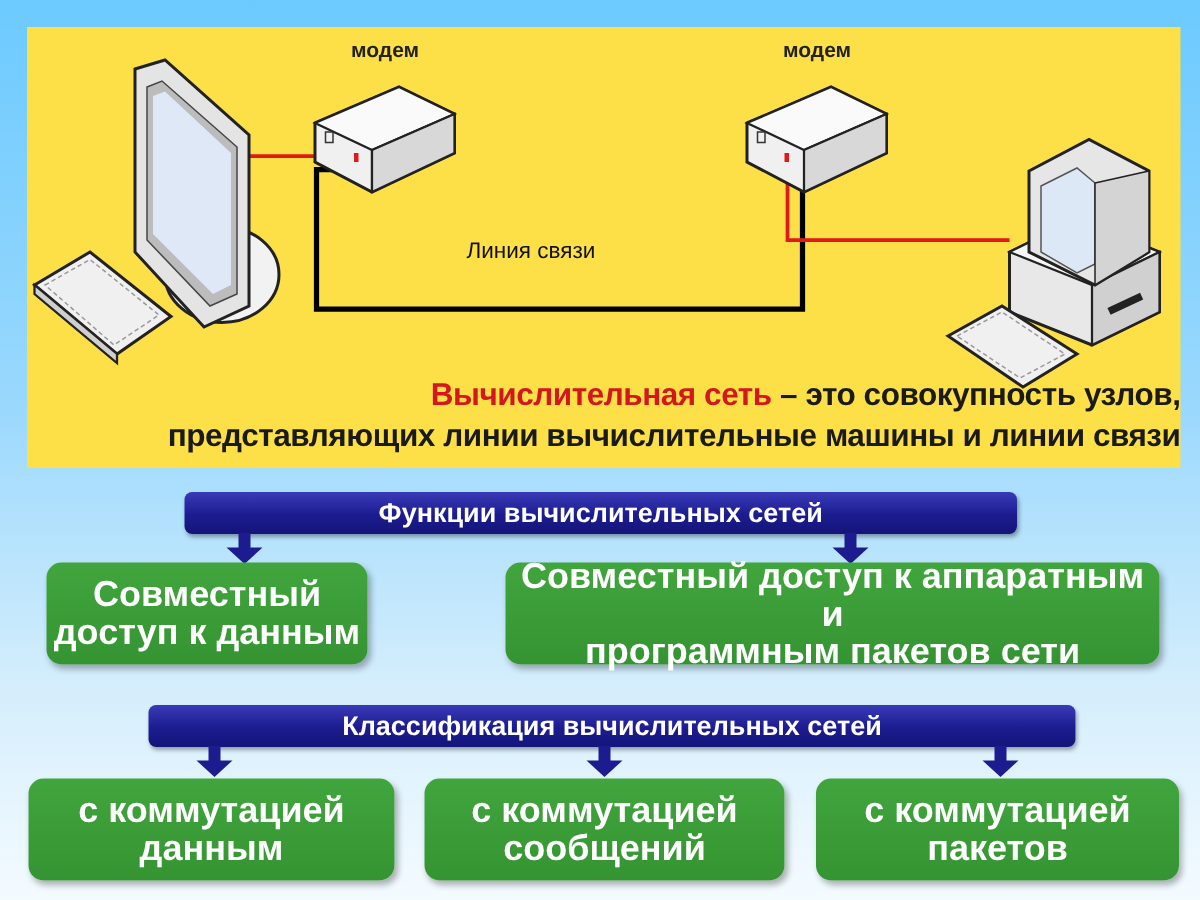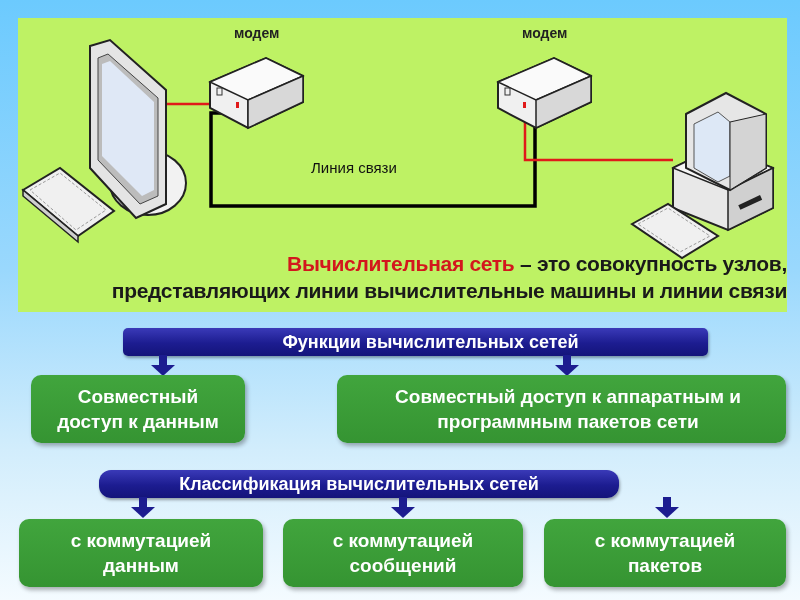--- a/index.html
+++ b/index.html
@@ -3,21 +3,21 @@
 <meta charset="utf-8">
 <style>
   html, body { margin:0; padding:0; }
   body {
     width:800px; height:600px; overflow:hidden; position:relative;
     background: linear-gradient(180deg, #6ccafe 0%, #9ad8fd 45%, #d2edfc 75%, #f4fbff 100%);
     font-family: "Liberation Sans", sans-serif;
   }
   .panel {
     position:absolute; left:18px; top:18px; width:769px; height:294px;
-    background:#bef264;
+    background:#fde047;
   }
   .panel svg { position:absolute; left:0; top:0; }
   .lbl { position:absolute; font-weight:bold; font-size:14px; color:#222; }
   .line-lbl { position:absolute; font-size:15px; color:#111; }
   .def {
     position:absolute; left:0; width:769px; top:232px; text-align:right;
     font-weight:bold; font-size:21px; line-height:27px; color:#1a1a1a;
     letter-spacing:-0.3px;
   }
   .def .red { color:#d3171d; }
@@ -25,21 +25,21 @@
     position:absolute; height:28px;
     background: linear-gradient(180deg, #3a3ab8 0%, #1c1c90 55%, #14147a 100%);
     border-radius:5px; box-shadow: 1px 2px 3px rgba(0,0,0,0.35);
     color:#fff; font-weight:bold; font-size:18px; text-align:center; line-height:28px;
   }
   .arrow { position:absolute; width:26px; height:22px; }
   .box {
     position:absolute; background:#3a9a37;
     background: linear-gradient(180deg, #41a53d 0%, #359432 100%);
     border-radius:10px; box-shadow: 2px 3px 4px rgba(0,0,0,0.3);
-    color:#fff; font-weight:bold; font-size:19px; line-height:25px;
+    color:#fff; font-weight:bold; font-size:24px; line-height:25px;
     display:flex; align-items:center; justify-content:center; text-align:center;
   }
 </style>
 </head>
 <body>
 
 <div class="panel">
   <svg width="769" height="294" viewBox="0 0 769 294">
 
     <g>
@@ -99,44 +99,44 @@
   <div class="lbl" style="left:216px; top:7px;">модем</div>
   <div class="lbl" style="left:504px; top:7px;">модем</div>
   <div class="line-lbl" style="left:293px; top:141px;">Линия связи</div>
 
   <div class="def">
     <div><span class="red">Вычислительная сеть</span><span> – это совокупность узлов,</span></div>
     <div>представляющих линии вычислительные машины и линии связи</div>
   </div>
 </div>
 
-<div class="bar" style="left:123px; top:328px; width:555px;padding-left:30px;">Функции вычислительных сетей</div>
+<div class="bar" style="left:123px; top:328px; width:555px;">Функции вычислительных сетей</div>
 <svg class="arrow" style="left:150px; top:355px;" viewBox="0 0 26 22">
     <rect x="9" y="0" width="8" height="11" fill="#1c1c90"></rect>
     <polygon points="1,10 25,10 13,21" fill="#1c1c90"></polygon>
   </svg>
 <svg class="arrow" style="left:554px; top:355px;" viewBox="0 0 26 22">
     <rect x="9" y="0" width="8" height="11" fill="#1c1c90"></rect>
     <polygon points="1,10 25,10 13,21" fill="#1c1c90"></polygon>
   </svg>
 
 <div class="box" style="left:31px; top:375px; width:214px; height:68px;">
   <div>
       <div>Совместный</div>
       <div>доступ к данным</div>
     </div>
 </div>
-<div class="box" style="left:337px; top:375px; width:436px; height:68px;padding-left:13px;">
+<div class="box" style="left:337px; top:375px; width:436px; height:68px;">
   <div>
       <div>Совместный доступ к аппаратным и</div>
       <div>программным пакетов сети</div>
     </div>
 </div>
 
-<div class="bar" style="left:99px; top:470px; width:520px;border-radius:12px;">Классификация вычислительных сетей</div>
+<div class="bar" style="left:99px; top:470px; width:618px;">Классификация вычислительных сетей</div>
 <svg class="arrow" style="left:130px; top:497px;" viewBox="0 0 26 22">
     <rect x="9" y="0" width="8" height="11" fill="#1c1c90"></rect>
     <polygon points="1,10 25,10 13,21" fill="#1c1c90"></polygon>
   </svg>
 <svg class="arrow" style="left:390px; top:497px;" viewBox="0 0 26 22">
     <rect x="9" y="0" width="8" height="11" fill="#1c1c90"></rect>
     <polygon points="1,10 25,10 13,21" fill="#1c1c90"></polygon>
   </svg>
 <svg class="arrow" style="left:654px; top:497px;" viewBox="0 0 26 22">
     <rect x="9" y="0" width="8" height="11" fill="#1c1c90"></rect>

